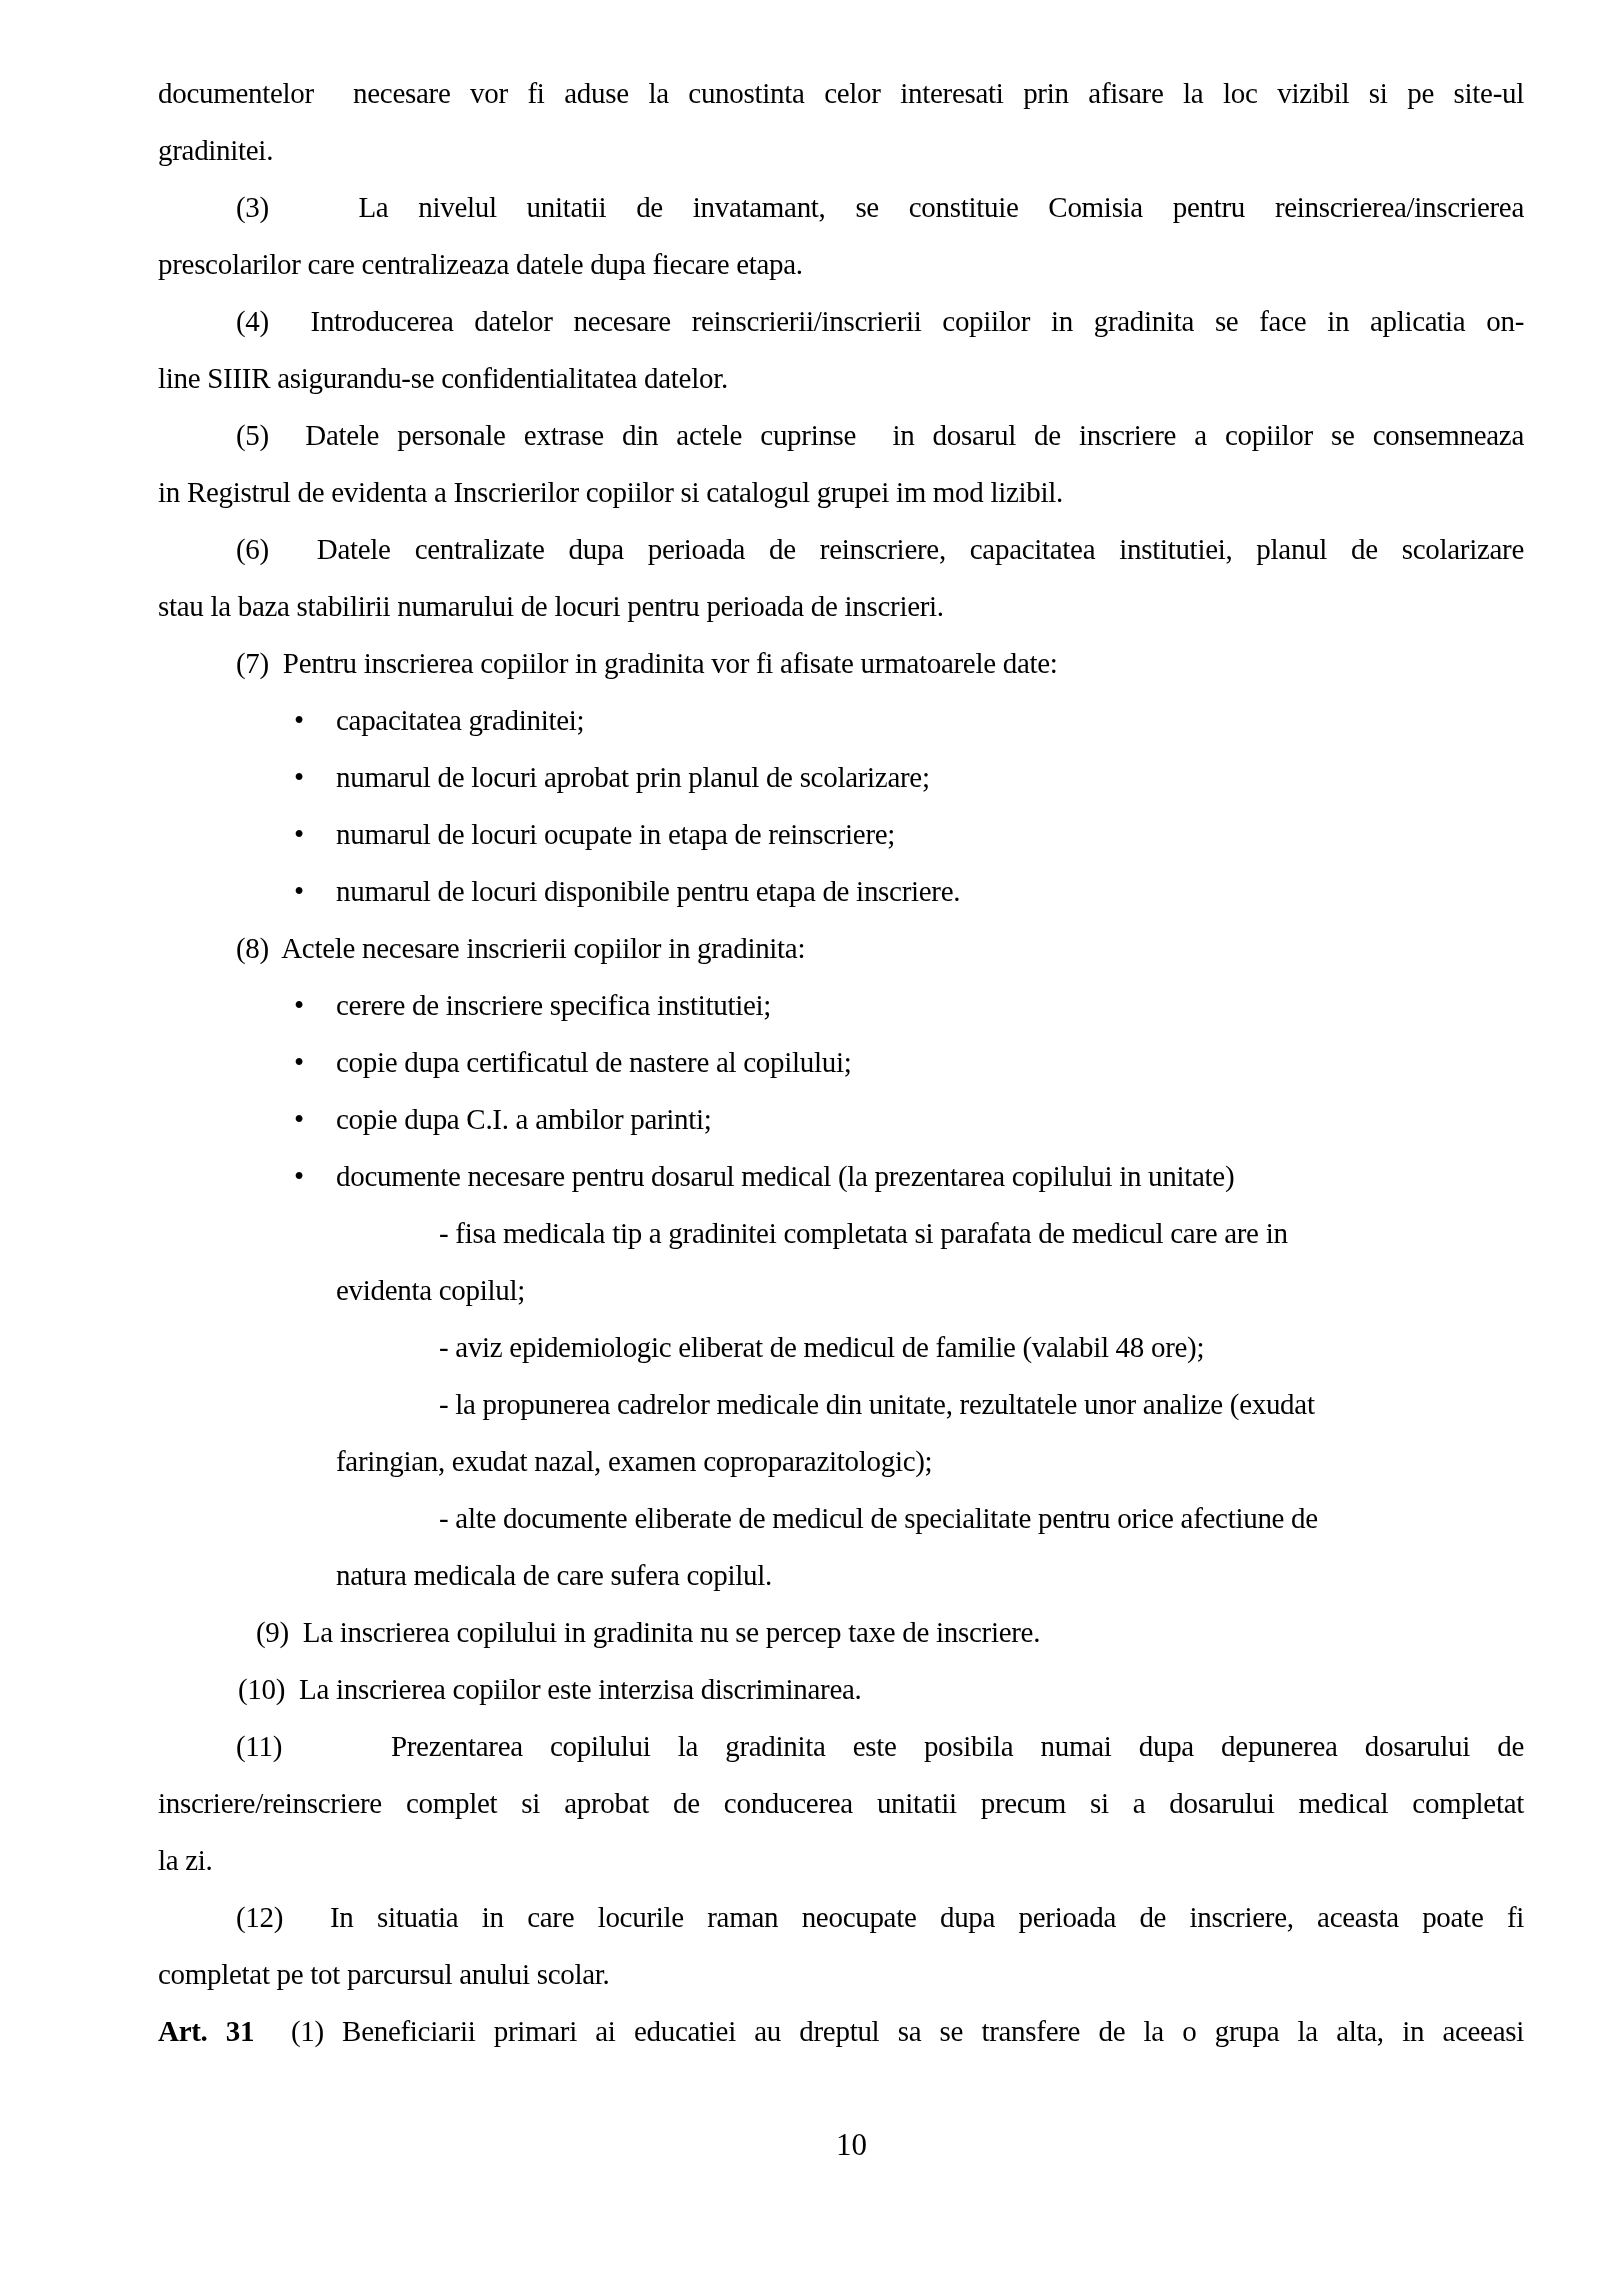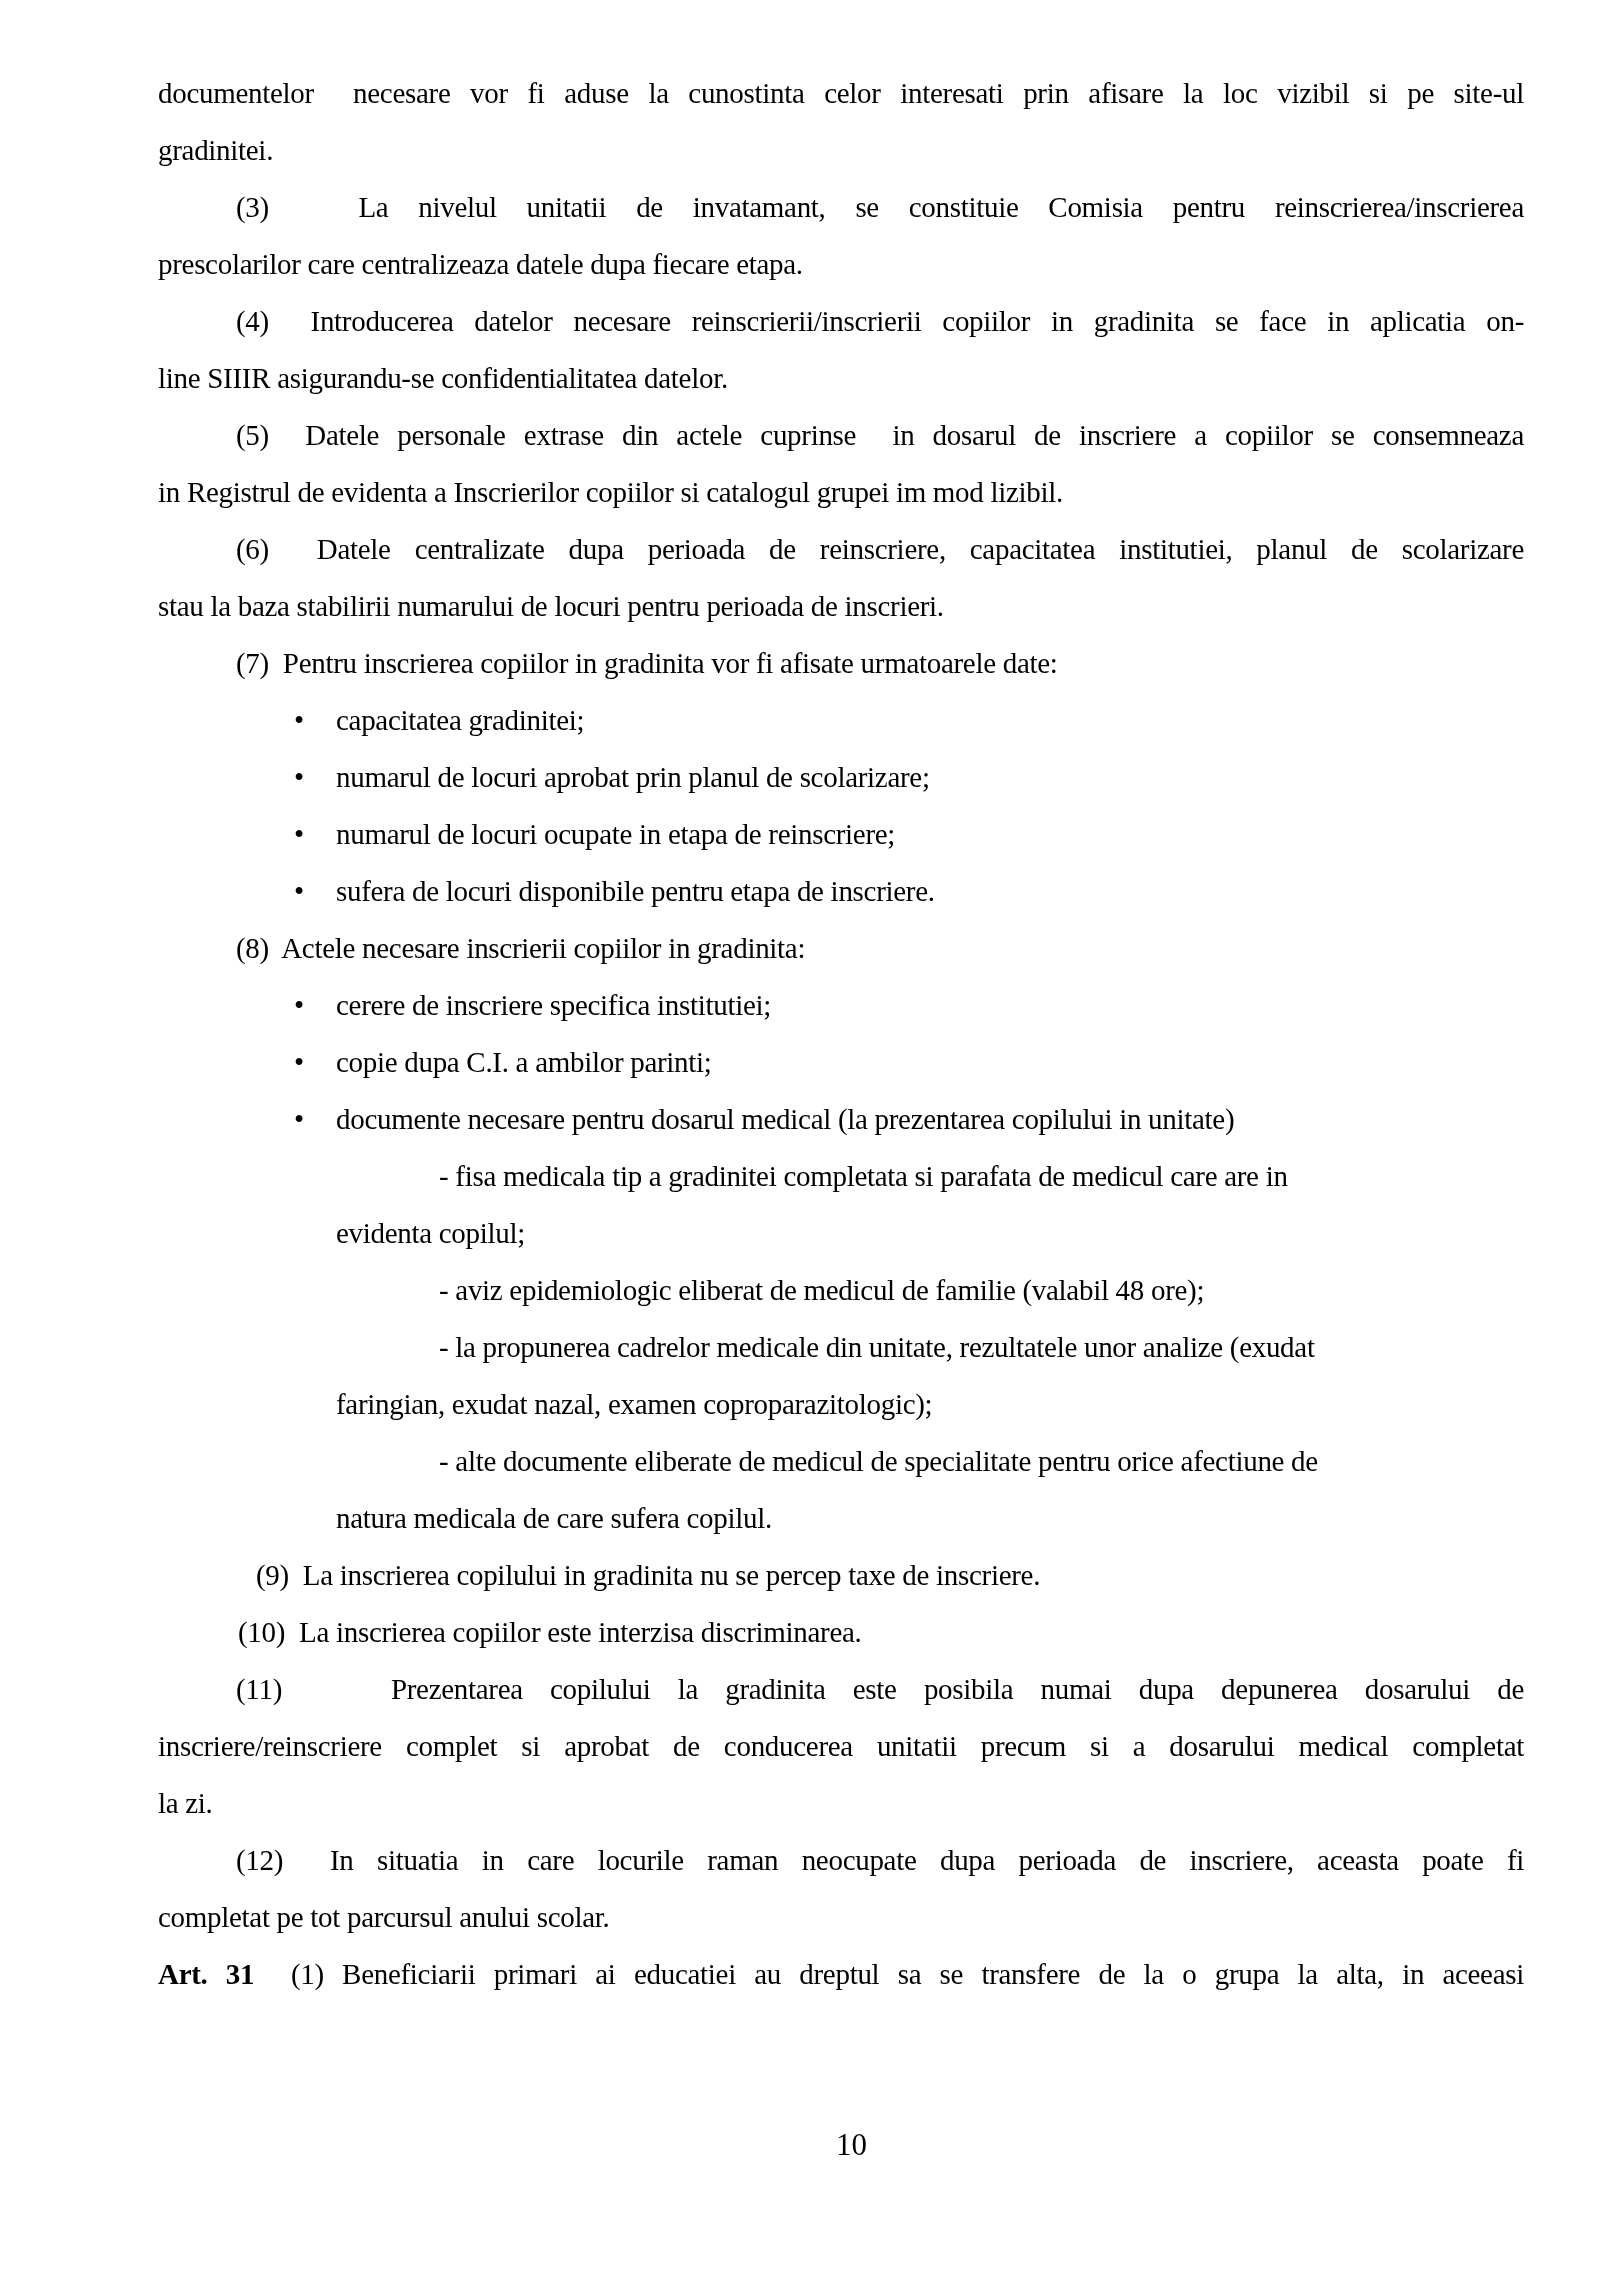--- a/index.html
+++ b/index.html
@@ -70,23 +70,24 @@
     <div class="line indent stretch">(4)&nbsp; Introducerea datelor necesare reinscrierii/inscrierii copiilor in gradinita se face in aplicatia on-</div>
     <div class="line flush">line SIIIR asigurandu-se confidentialitatea datelor.</div>
     <div class="line indent stretch">(5)&nbsp; Datele personale extrase din actele cuprinse&nbsp; in dosarul de inscriere a copiilor se consemneaza</div>
     <div class="line flush">in Registrul de evidenta a Inscrierilor copiilor si catalogul grupei im mod lizibil.</div>
     <div class="line indent stretch">(6)&nbsp; Datele centralizate dupa perioada de reinscriere, capacitatea institutiei, planul de scolarizare</div>
     <div class="line flush">stau la baza stabilirii numarului de locuri pentru perioada de inscrieri.</div>
     <div class="line indent">(7)&nbsp; Pentru inscrierea copiilor in gradinita vor fi afisate urmatoarele date:</div>
     <div class="line bullet"><span class="marker">•</span><span>capacitatea gradinitei;</span></div>
     <div class="line bullet"><span class="marker">•</span><span>numarul de locuri aprobat prin planul de scolarizare;</span></div>
     <div class="line bullet"><span class="marker">•</span><span>numarul de locuri ocupate in etapa de reinscriere;</span></div>
-    <div class="line bullet"><span class="marker">•</span><span>sufera de locuri disponibile pentru etapa de inscriere.</span></div>
+    <div class="line bullet"><span class="marker">•</span><span>numarul de locuri disponibile pentru etapa de inscriere.</span></div>
     <div class="line indent">(8)&nbsp; Actele necesare inscrierii copiilor in gradinita:</div>
     <div class="line bullet"><span class="marker">•</span><span>cerere de inscriere specifica institutiei;</span></div>
+    <div class="line bullet"><span class="marker">•</span><span>copie dupa certificatul de nastere al copilului;</span></div>
     <div class="line bullet"><span class="marker">•</span><span>copie dupa C.I. a ambilor parinti;</span></div>
     <div class="line bullet"><span class="marker">•</span><span>documente necesare pentru dosarul medical (la prezentarea copilului in unitate)</span></div>
     <div class="line dash">- fisa medicala tip a gradinitei completata si parafata de medicul care are in</div>
     <div class="line dashcont">evidenta copilul;</div>
     <div class="line dash">- aviz epidemiologic eliberat de medicul de familie (valabil 48 ore);</div>
     <div class="line dash">- la propunerea cadrelor medicale din unitate, rezultatele unor analize (exudat</div>
     <div class="line dashcont">faringian, exudat nazal, examen coproparazitologic);</div>
     <div class="line dash">- alte documente eliberate de medicul de specialitate pentru orice afectiune de</div>
     <div class="line dashcont">natura medicala de care sufera copilul.</div>
     <div class="line indent9">(9)&nbsp; La inscrierea copilului in gradinita nu se percep taxe de inscriere.</div>

